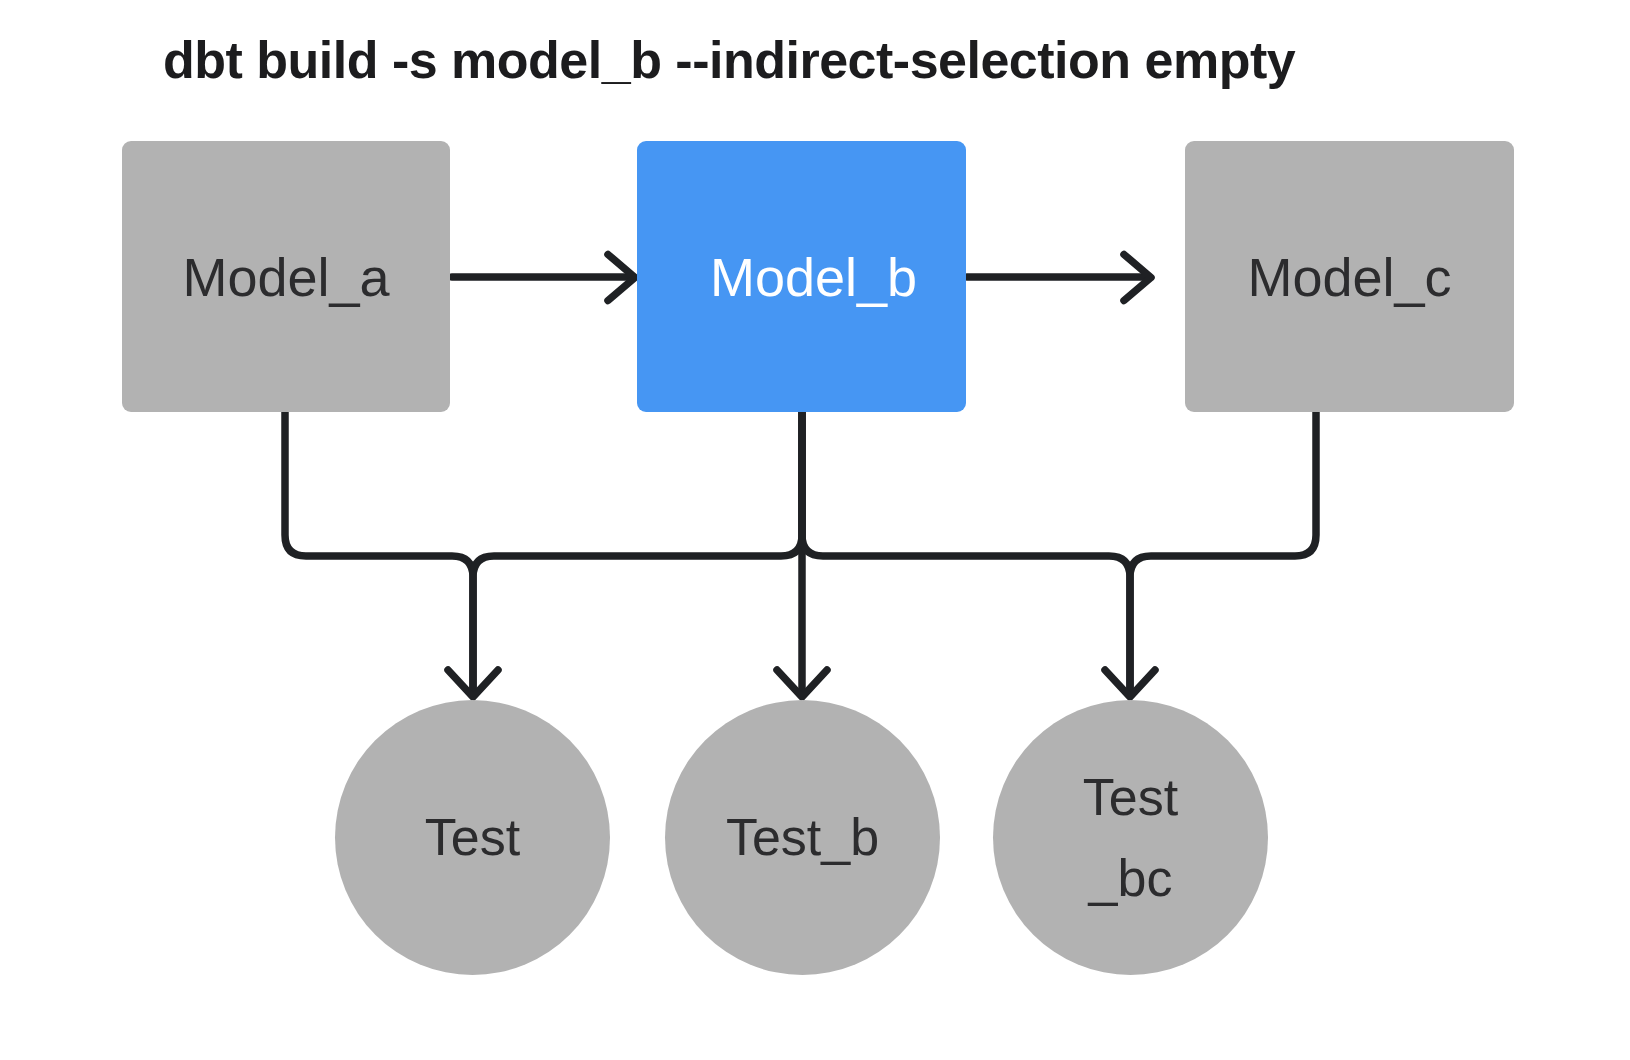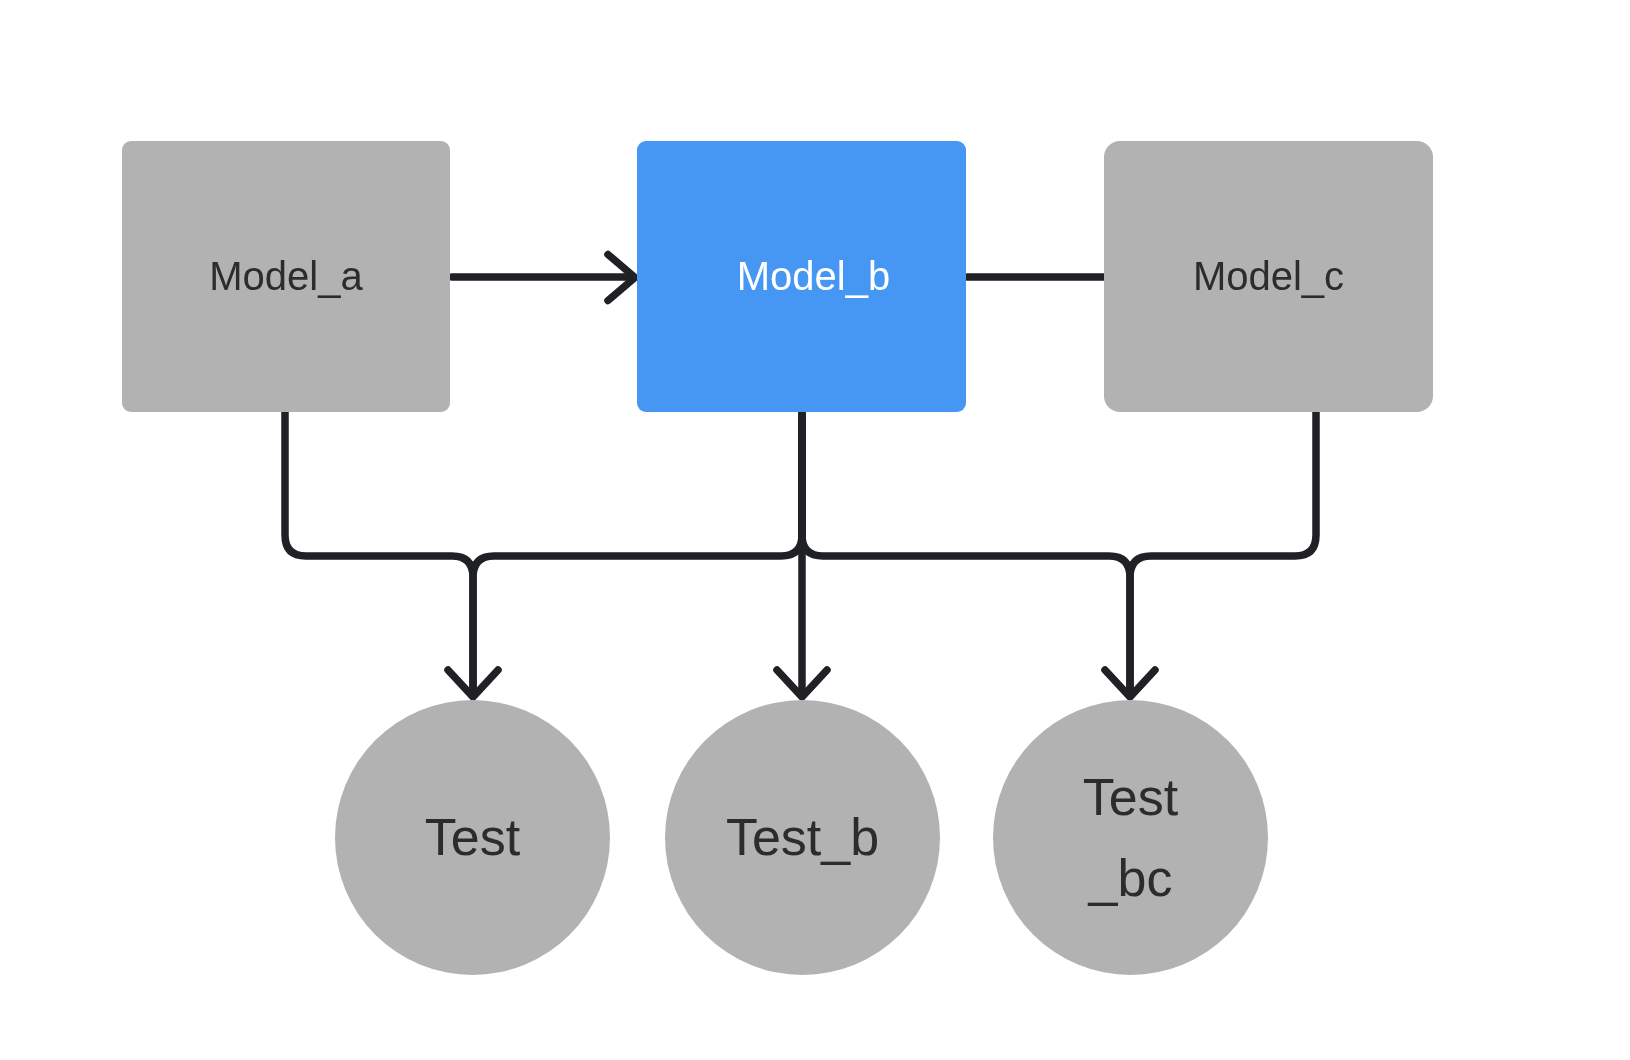--- a/index.html
+++ b/index.html
@@ -35,47 +35,48 @@
   .node{
     position:absolute;
     display:flex;align-items:center;justify-content:center;
     text-align:center;
     color:var(--color-label_dark);
   }
   .node.box{
     width:328px;height:271px;top:141px;
     border-radius:9px;
     background:var(--color-node_gray);
-    font-size:40px;
+    font-size:54px;
     align-items:center;
   }
   .node.box.highlight{
     background:var(--color-node_blue);
     color:var(--color-label_light);
   }
   .node.circle{
     width:275px;height:275px;top:700px;
     border-radius:50%;
     background:var(--color-node_gray);
     font-size:52px;
     flex-direction:column;
   }
   .node.circle .line{line-height:81px;}
   #model_a{left:122px;}
   #model_b{left:637px;width:329px;padding-left:24px;}
-  #model_c{left:1104px;width:329px;border-radius:16px;}
+  #model_c{left:1185px;width:329px;}
   #test_ab{left:335px;}
   #test_b{left:665px;justify-content:center;}
   #test_bc{left:993px;}
 </style>
 </head>
 <body>
 
 <div class="canvas">
 
+  <div class="title">dbt build -s model_b --indirect-selection empty</div>
 
   <svg class="edges" viewBox="0 0 1630 1060" xmlns="http://www.w3.org/2000/svg">
 
     <g>
       <path d="M 452 277 H 630"></path>
       <path d="M 608 254.5 L 635 277.5 L 608 300.5"></path>
     </g>
 
     <g>
       <path d="M 967 277 H 1146"></path>

